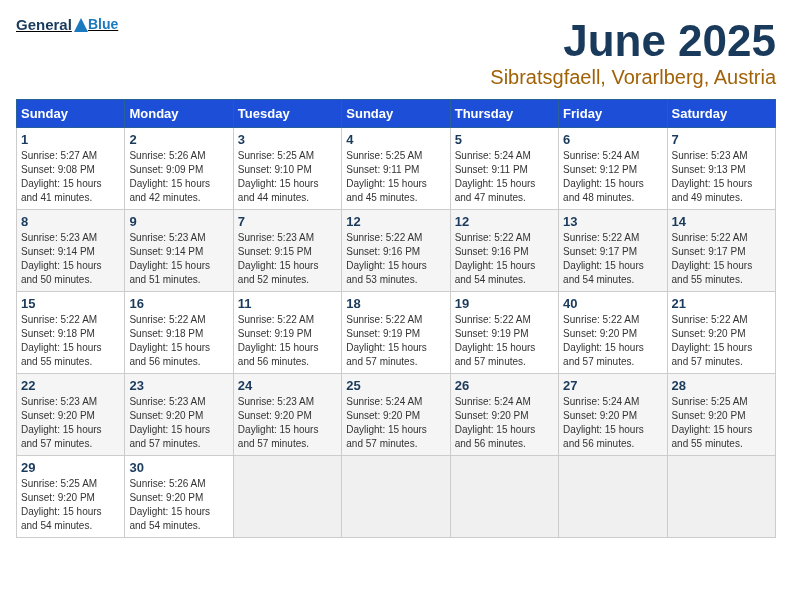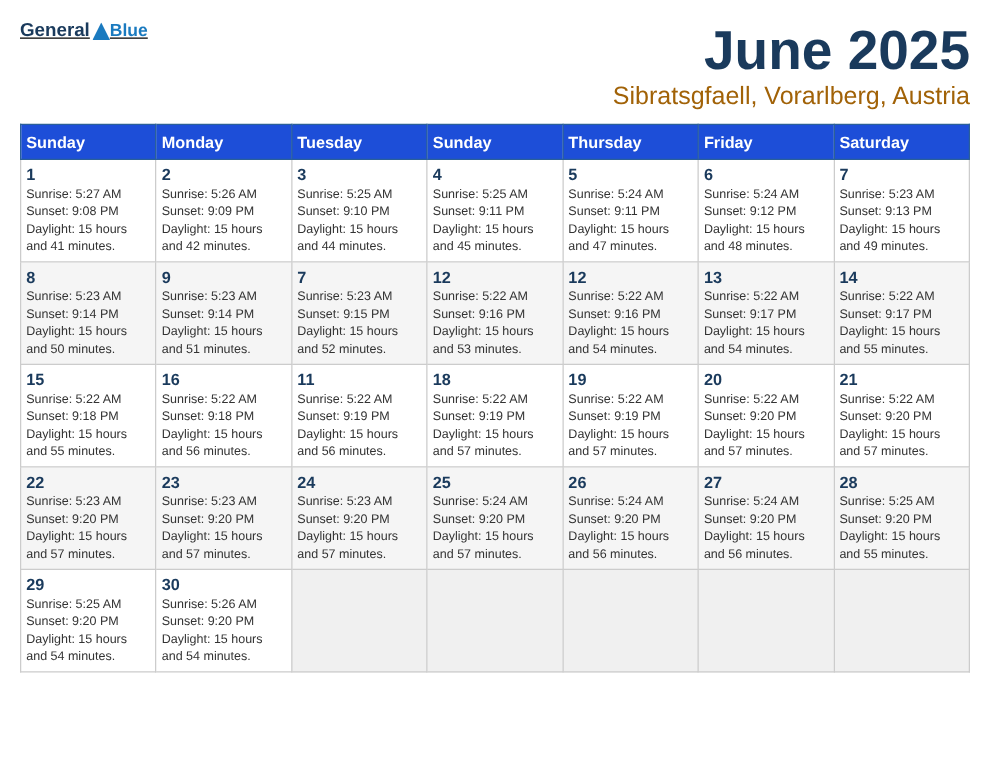--- a/index.html
+++ b/index.html
@@ -282,21 +282,21 @@
         <td>
         <span class="day-num">19</span>
         <span class="day-info">
           Sunrise: 5:22 AM<br>
           Sunset: 9:19 PM<br>
           Daylight: 15 hours<br>
           and 57 minutes.
         </span>
       </td>
         <td>
-        <span class="day-num">20</span>
+        <span class="day-num">40</span>
         <span class="day-info">
           Sunrise: 5:22 AM<br>
           Sunset: 9:20 PM<br>
           Daylight: 15 hours<br>
           and 57 minutes.
         </span>
       </td>
         <td>
         <span class="day-num">21</span>
         <span class="day-info">

